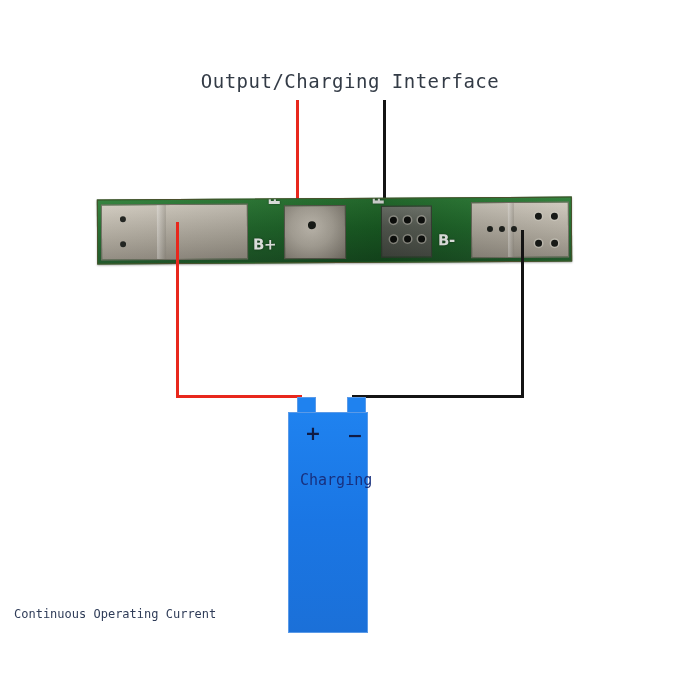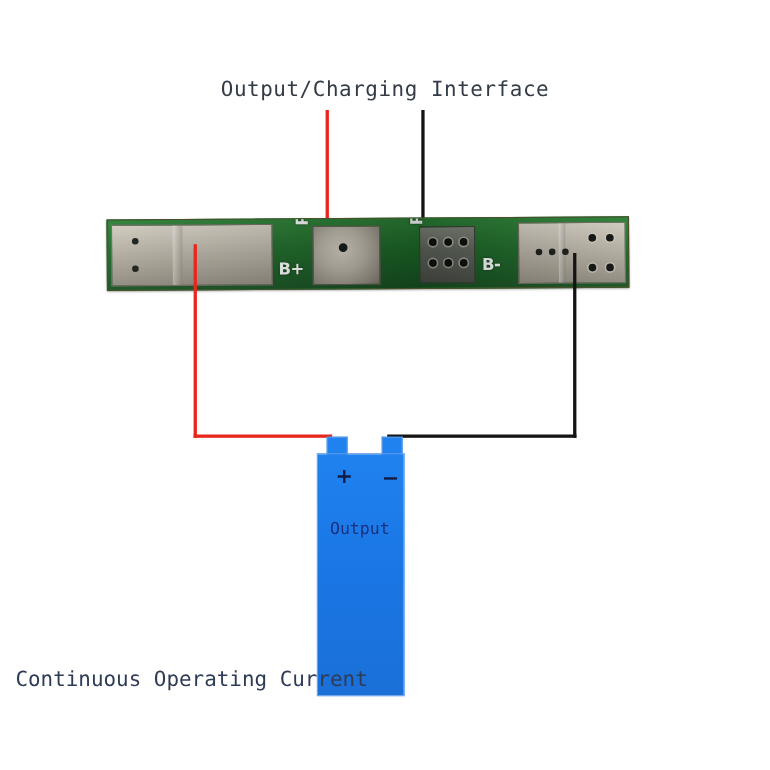--- a/index.html
+++ b/index.html
@@ -145,21 +145,21 @@
     font-size:60px;
     letter-spacing:-2px;
     color:#0b0b0b;
     line-height:1;
     white-space:nowrap;
   }
   .amps-caption{
     position:absolute;
     left:14px;top:607px;
     font-family:"DejaVu Sans Mono", monospace;
-    font-size:19px;
+    font-size:12px;
     color:#2f3c58;
     white-space:nowrap;
   }
 </style>
 </head>
 <body>
 
 <div id="stage">
 
   <div class="title">Output/Charging Interface</div>
@@ -211,18 +211,18 @@
 
   <div class="wire wire-black" style="left:521px;top:230px;width:3px;height:168px;"></div>
   <div class="wire wire-black" style="left:352px;top:395px;width:172px;height:3px;"></div>
 
   <div class="battery-tab" style="left:297px;top:397px;width:19px;height:17px;"></div>
   <div class="battery-tab" style="left:347px;top:397px;width:19px;height:17px;"></div>
 
   <div class="battery-body">
     <div class="bat-sign" style="left:16px;top:11px;">+</div>
     <div class="bat-sign" style="left:58px;top:13px;">−</div>
-    <div class="bat-label" style="left:11px;top:58px;">Output</div>
+    <div class="bat-label" style="left:11px;top:58px;">Charging</div>
   </div>
 
   <div class="amps-caption">Continuous Operating Current</div>
 
 </div>
 
 </body></html>

